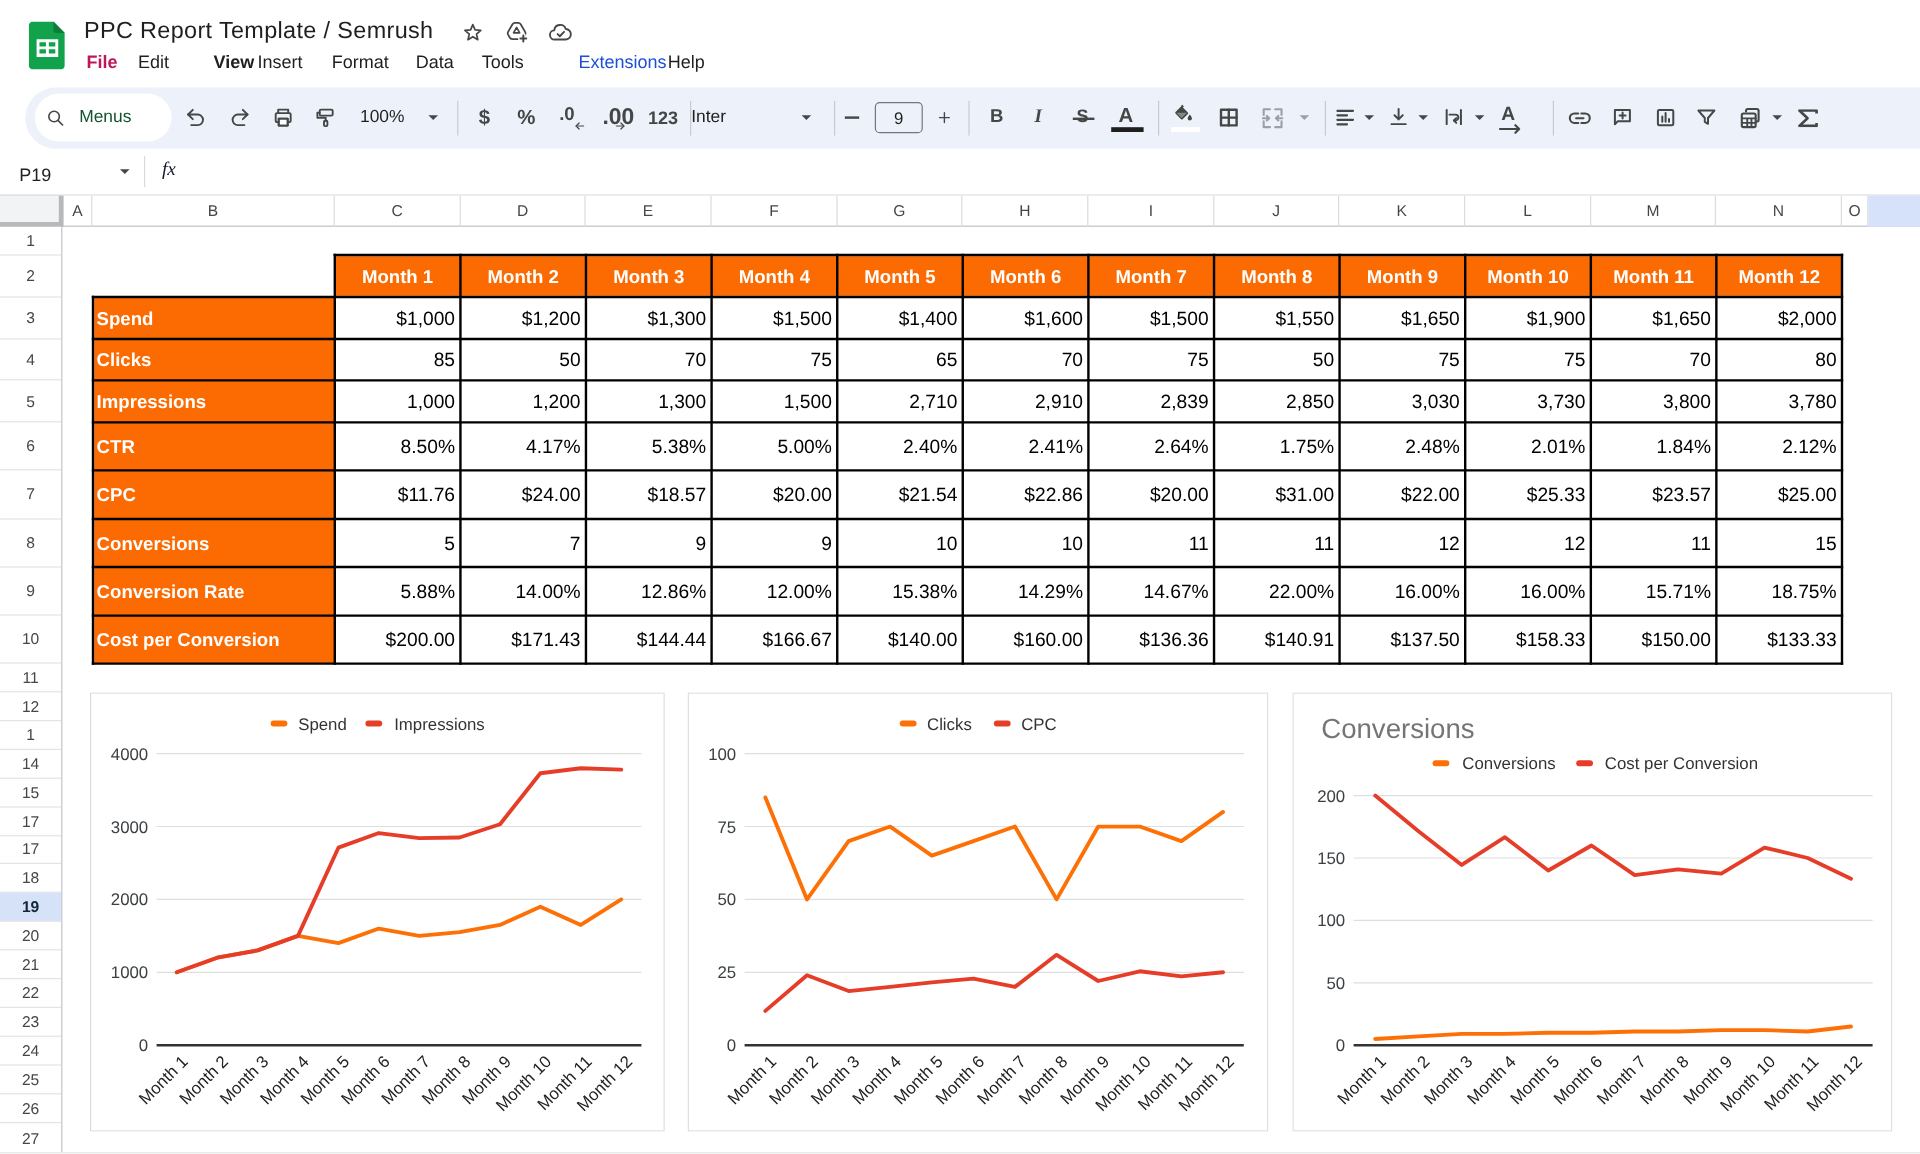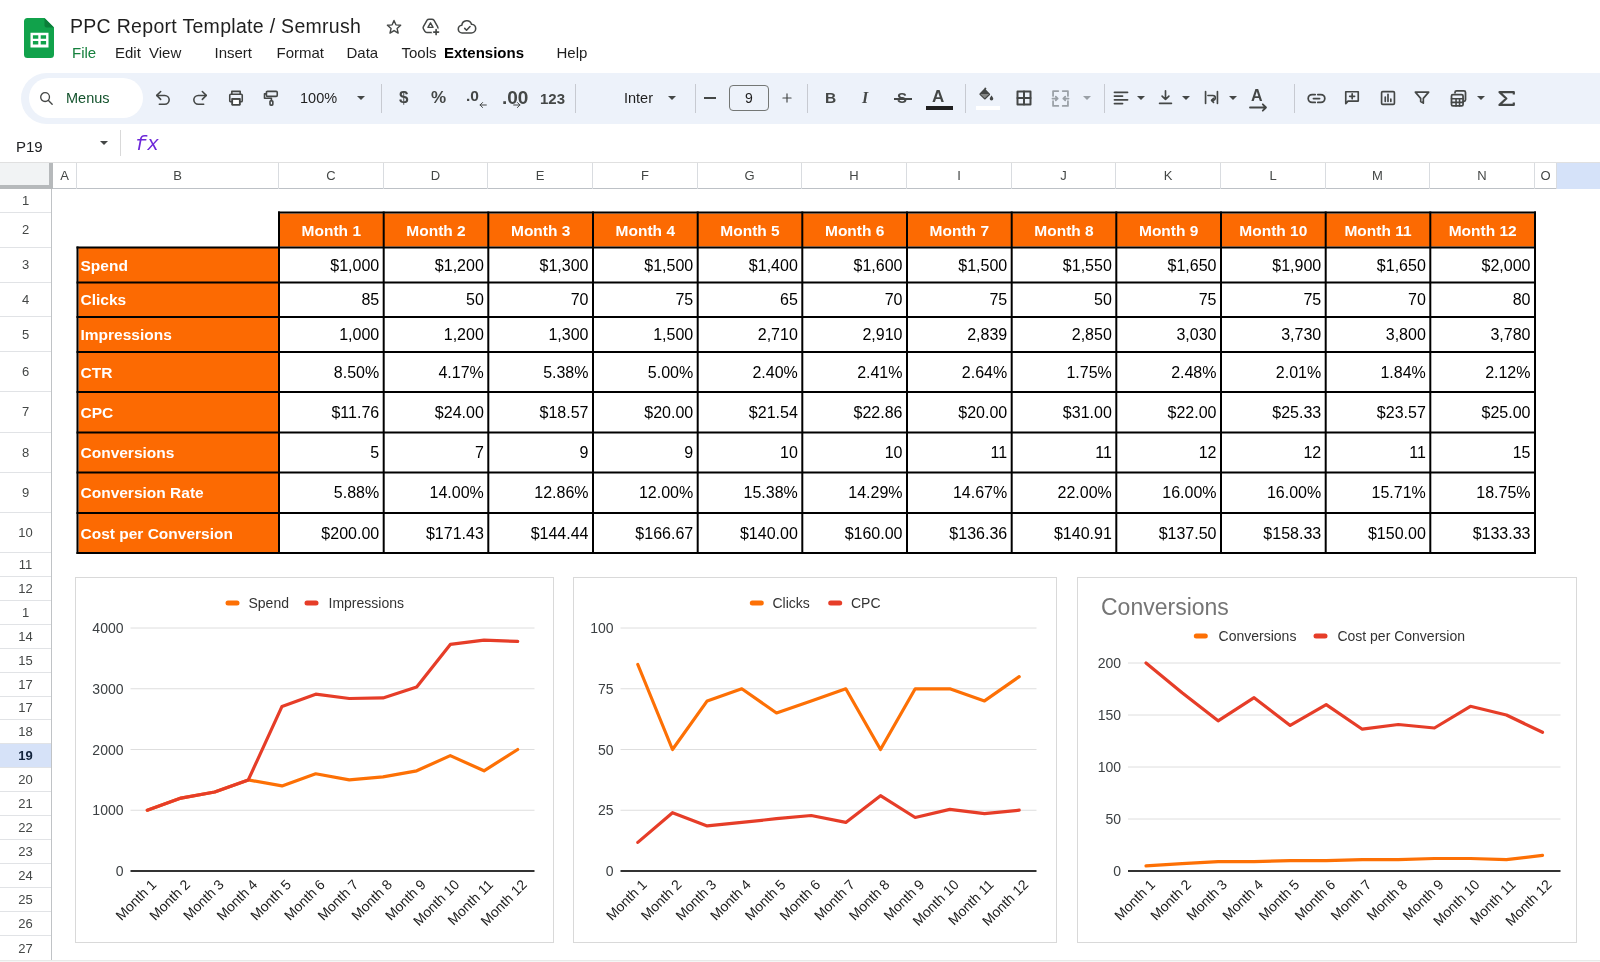--- a/index.html
+++ b/index.html
@@ -26,28 +26,28 @@
 <svg class="abs" style="left:420px;top:16px" width="21" height="21" viewBox="0 0 24 24" fill="none" stroke="#444746" stroke-width="1.9" stroke-linecap="round" stroke-linejoin="round">
     <path d="M10.3 3.6h3.4c.9 0 1.7.5 2.2 1.2l4.2 7.3c.45.8.45 1.8 0 2.6l-1.7 3c-.45.8-1.3 1.2-2.2 1.2h-8.4c-.9 0-1.75-.4-2.2-1.2l-1.7-3c-.45-.8-.45-1.8 0-2.6l4.2-7.3c.45-.7 1.3-1.2 2.2-1.2z" stroke-width="1.7"></path>
     <path d="M12 7.8l2.9 5.2H9.1z" stroke-width="1.6"></path>
     <path d="M18.4 15.6v5.6M15.6 18.4h5.6" stroke="#fff" stroke-width="4.6"></path>
     <path d="M18.4 15.6v5.6M15.6 18.4h5.6" stroke-width="1.9"></path>
   </svg>
 <svg class="abs" style="left:456px;top:16px" width="22" height="22" viewBox="0 0 24 24" fill="none" stroke="#444746" stroke-width="1.9" stroke-linecap="round" stroke-linejoin="round">
     <path d="M7 18.5a4.2 4.2 0 0 1-.6-8.4 5.4 5.4 0 0 1 10.5-1.2 4.8 4.8 0 0 1-.4 9.6z" stroke-width="1.7"></path>
     <path d="M9.5 13.5l2 2 3.8-4" stroke-width="1.7"></path>
   </svg>
-<div class="abs" style="left:72px;top:43.5px;font-size:15px;font-weight:normal;color:#15803d;white-space:nowrap">File</div>
+<div class="abs" style="left:72px;top:43.5px;font-size:15px;font-weight:bold;color:#be185d;white-space:nowrap">File</div>
 <div class="abs" style="left:115px;top:43.5px;font-size:15px;font-weight:normal;color:#1f1f1f;white-space:nowrap">Edit</div>
-<div class="abs" style="left:149px;top:43.5px;font-size:15px;font-weight:normal;color:#1f1f1f;white-space:nowrap">View</div>
+<div class="abs" style="left:178px;top:43.5px;font-size:15px;font-weight:bold;color:#1f1f1f;white-space:nowrap">View</div>
 <div class="abs" style="left:214.5px;top:43.5px;font-size:15px;font-weight:normal;color:#1f1f1f;white-space:nowrap">Insert</div>
 <div class="abs" style="left:276.5px;top:43.5px;font-size:15px;font-weight:normal;color:#1f1f1f;white-space:nowrap">Format</div>
 <div class="abs" style="left:346.5px;top:43.5px;font-size:15px;font-weight:normal;color:#1f1f1f;white-space:nowrap">Data</div>
 <div class="abs" style="left:401.5px;top:43.5px;font-size:15px;font-weight:normal;color:#1f1f1f;white-space:nowrap">Tools</div>
-<div class="abs" style="left:444px;top:43.5px;font-size:15px;font-weight:bold;color:#000000;white-space:nowrap">Extensions</div>
+<div class="abs" style="left:482px;top:43.5px;font-size:15px;font-weight:normal;color:#1d4ed8;white-space:nowrap">Extensions</div>
 <div class="abs" style="left:556.5px;top:43.5px;font-size:15px;font-weight:normal;color:#1f1f1f;white-space:nowrap">Help</div>
 
 <div class="abs" style="left:21px;top:73px;width:1579px;height:51px;background:#edf2fa;border-radius:26px 0 0 26px"></div>
 <div class="abs" style="left:29px;top:78px;width:114px;height:40px;border-radius:20px;background:#fff"></div>
 <svg class="abs" style="left:38px;top:90px" width="17" height="17" viewBox="0 0 24 24" fill="none" stroke="#444746" stroke-width="1.9" stroke-linecap="round" stroke-linejoin="round">
     <circle cx="10" cy="10" r="6.2"></circle>
     <path d="M14.8 14.8L20 20"></path>
   </svg>
 <div class="abs" style="left:66px;top:90px;font-size:14.5px;font-weight:normal;color:#14532d;white-space:nowrap">Menus</div>
 <svg class="abs" style="left:153px;top:88px" width="20" height="20" viewBox="0 0 24 24" fill="none" stroke="#444746" stroke-width="1.9" stroke-linecap="round" stroke-linejoin="round">
@@ -81,21 +81,21 @@
     <path d="M20 12H5" stroke-width="2.4"></path>
     <path d="M11 6l-6 6 6 6" stroke-width="2.4"></path>
   </svg>
 <div class="abs" style="left:502px;top:86.5px;font-size:19px;font-weight:600;color:#444746;white-space:nowrap">.00</div>
 <svg class="abs" style="left:511px;top:100px" width="12" height="10" viewBox="0 0 24 24" fill="none" stroke="#444746" stroke-width="1.9" stroke-linecap="round" stroke-linejoin="round">
     <path d="M4 12h15" stroke-width="2.4"></path>
     <path d="M13 6l6 6-6 6" stroke-width="2.4"></path>
   </svg>
 <div class="abs" style="left:540px;top:89.5px;font-size:15px;font-weight:600;color:#444746;white-space:nowrap">123</div>
 <div class="abs" style="left:575px;top:84px;width:1px;height:29px;background:#c7cad1"></div>
-<div class="abs" style="left:624px;top:90px;font-size:14.5px;font-weight:normal;color:#1f1f1f;white-space:nowrap">Inter</div>
+<div class="abs" style="left:576px;top:90px;font-size:14.5px;font-weight:normal;color:#1f1f1f;white-space:nowrap">Inter</div>
 <svg class="abs" style="left:667px;top:95px" width="10" height="6" viewBox="0 0 10 6">
     <path d="M1 1l4 4 4-4z" fill="#444746" stroke="none"></path>
   </svg>
 <div class="abs" style="left:695px;top:84px;width:1px;height:29px;background:#c7cad1"></div>
 <div class="abs" style="left:704px;top:97px;width:12px;height:2px;background:#444746"></div>
 <div class="abs" style="left:729px;top:85px;width:40px;height:26px;border:1px solid #747775;border-radius:4px"></div>
 <div class="abs" style="left:745px;top:90px;font-size:14px;font-weight:normal;color:#1f1f1f;white-space:nowrap">9</div>
 <svg class="abs" style="left:780px;top:91px" width="14" height="14" viewBox="0 0 24 24" fill="none" stroke="#444746" stroke-width="1.9" stroke-linecap="round" stroke-linejoin="round">
     <path d="M12 5v14M5 12h14" stroke-width="2"></path>
   </svg>
@@ -177,21 +177,21 @@
   </svg>
 <svg class="abs" style="left:1498px;top:91px" width="17" height="15" viewBox="0 0 17 15" fill="none" stroke="#444746" stroke-width="2.2" stroke-linejoin="round">
     <path d="M15.8 3.6V1.1H1.5l6.8 6.4-6.8 6.4h14.3v-2.5"></path>
   </svg>
 
 <div class="abs" style="left:16px;top:137.5px;font-size:15px;font-weight:normal;color:#202124;white-space:nowrap">P19</div>
 <svg class="abs" style="left:99px;top:140px" width="10" height="6" viewBox="0 0 10 6">
     <path d="M1 1l4 4 4-4z" fill="#444746" stroke="none"></path>
   </svg>
 <div class="abs" style="left:120px;top:130px;width:1px;height:26px;background:#d9d9d9"></div>
-<div class="abs" style="left:135px;top:133px;font-size:20px;font-weight:normal;color:#6d28d9;font-style:italic;font-family:Liberation Mono, monospace;white-space:nowrap">fx</div>
+<div class="abs" style="left:135px;top:133px;font-size:16px;font-weight:normal;color:#0f172a;font-style:italic;font-family:Liberation Serif, serif;white-space:nowrap">fx</div>
 
 <div class="abs" style="left:0;top:162px;width:1600px;height:26.5px;background:#fff;border-top:1px solid #e0e0e0;border-bottom:1px solid #bdc1c6">
 <div class="abs" style="left:0;top:0;width:53px;height:26px;background:#b6b9bb"></div>
 <div class="abs" style="left:0;top:0;width:48.5px;height:21.5px;background:#f1f3f4"></div>
 <div class="abs colhead" style="left:53px;top:0;width:24px;height:25.5px">A</div>
 <div class="abs colhead" style="left:77px;top:0;width:202px;height:25.5px">B</div>
 <div class="abs colhead" style="left:279px;top:0;width:105px;height:25.5px">C</div>
 <div class="abs colhead" style="left:384px;top:0;width:104px;height:25.5px">D</div>
 <div class="abs colhead" style="left:488px;top:0;width:105px;height:25.5px">E</div>
 <div class="abs colhead" style="left:593px;top:0;width:105px;height:25.5px">F</div>

